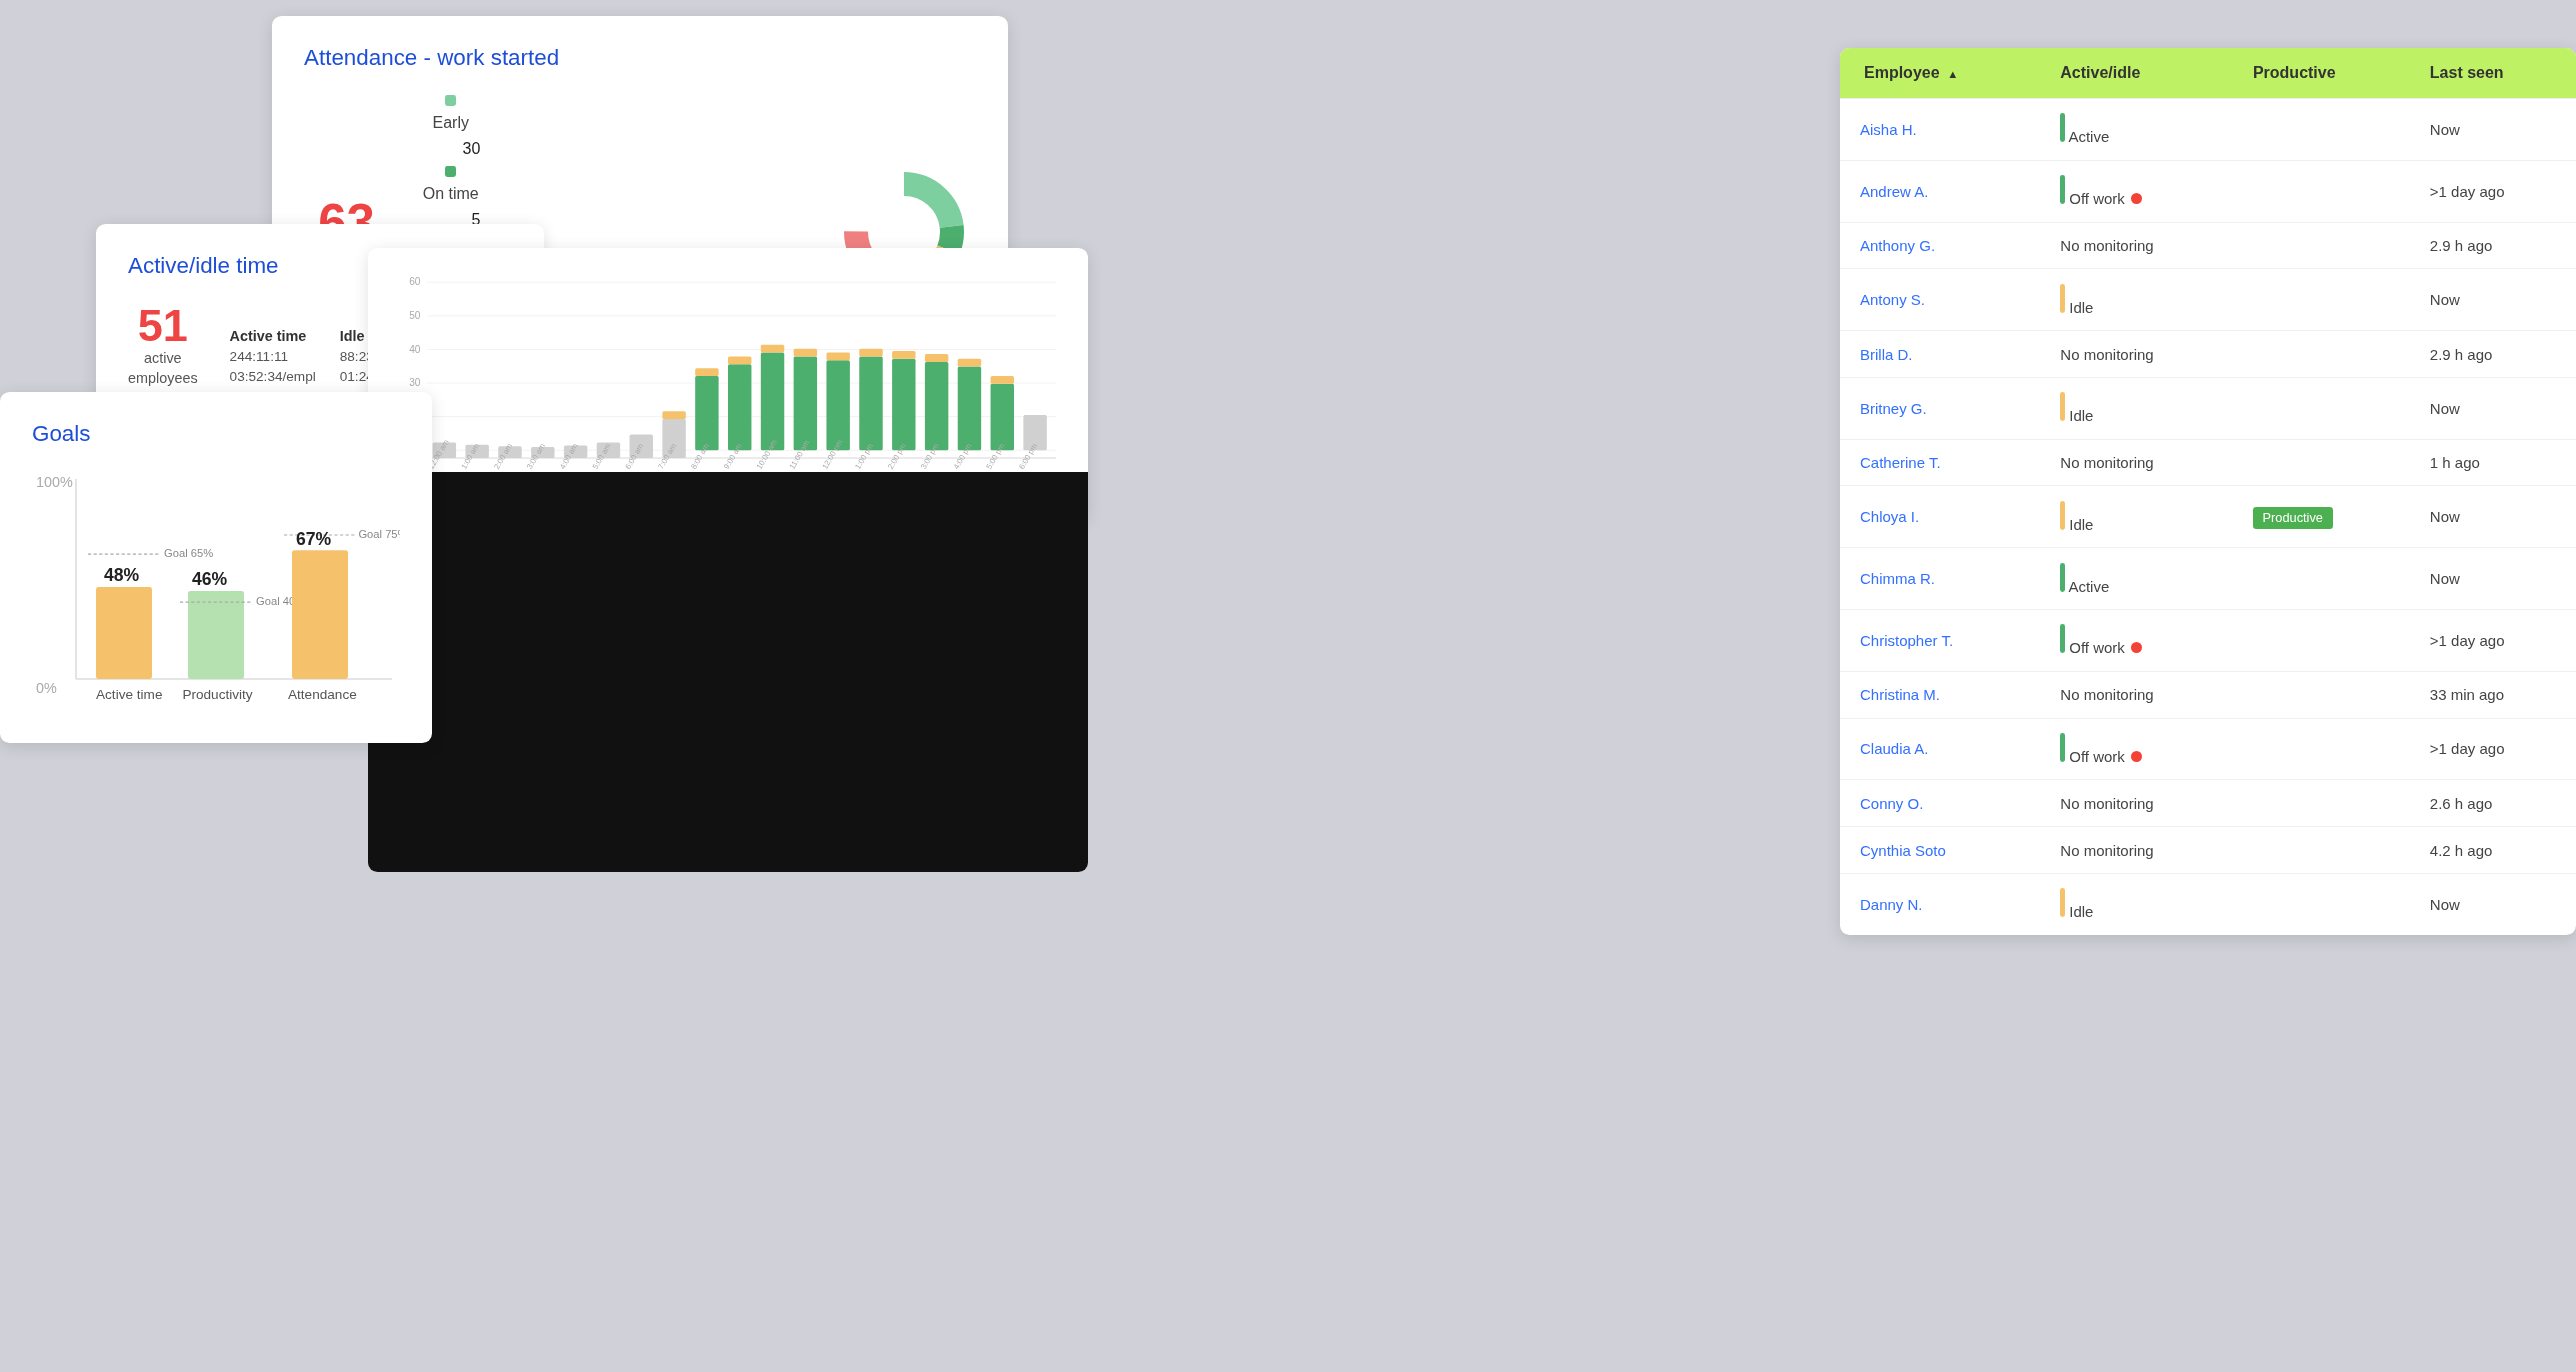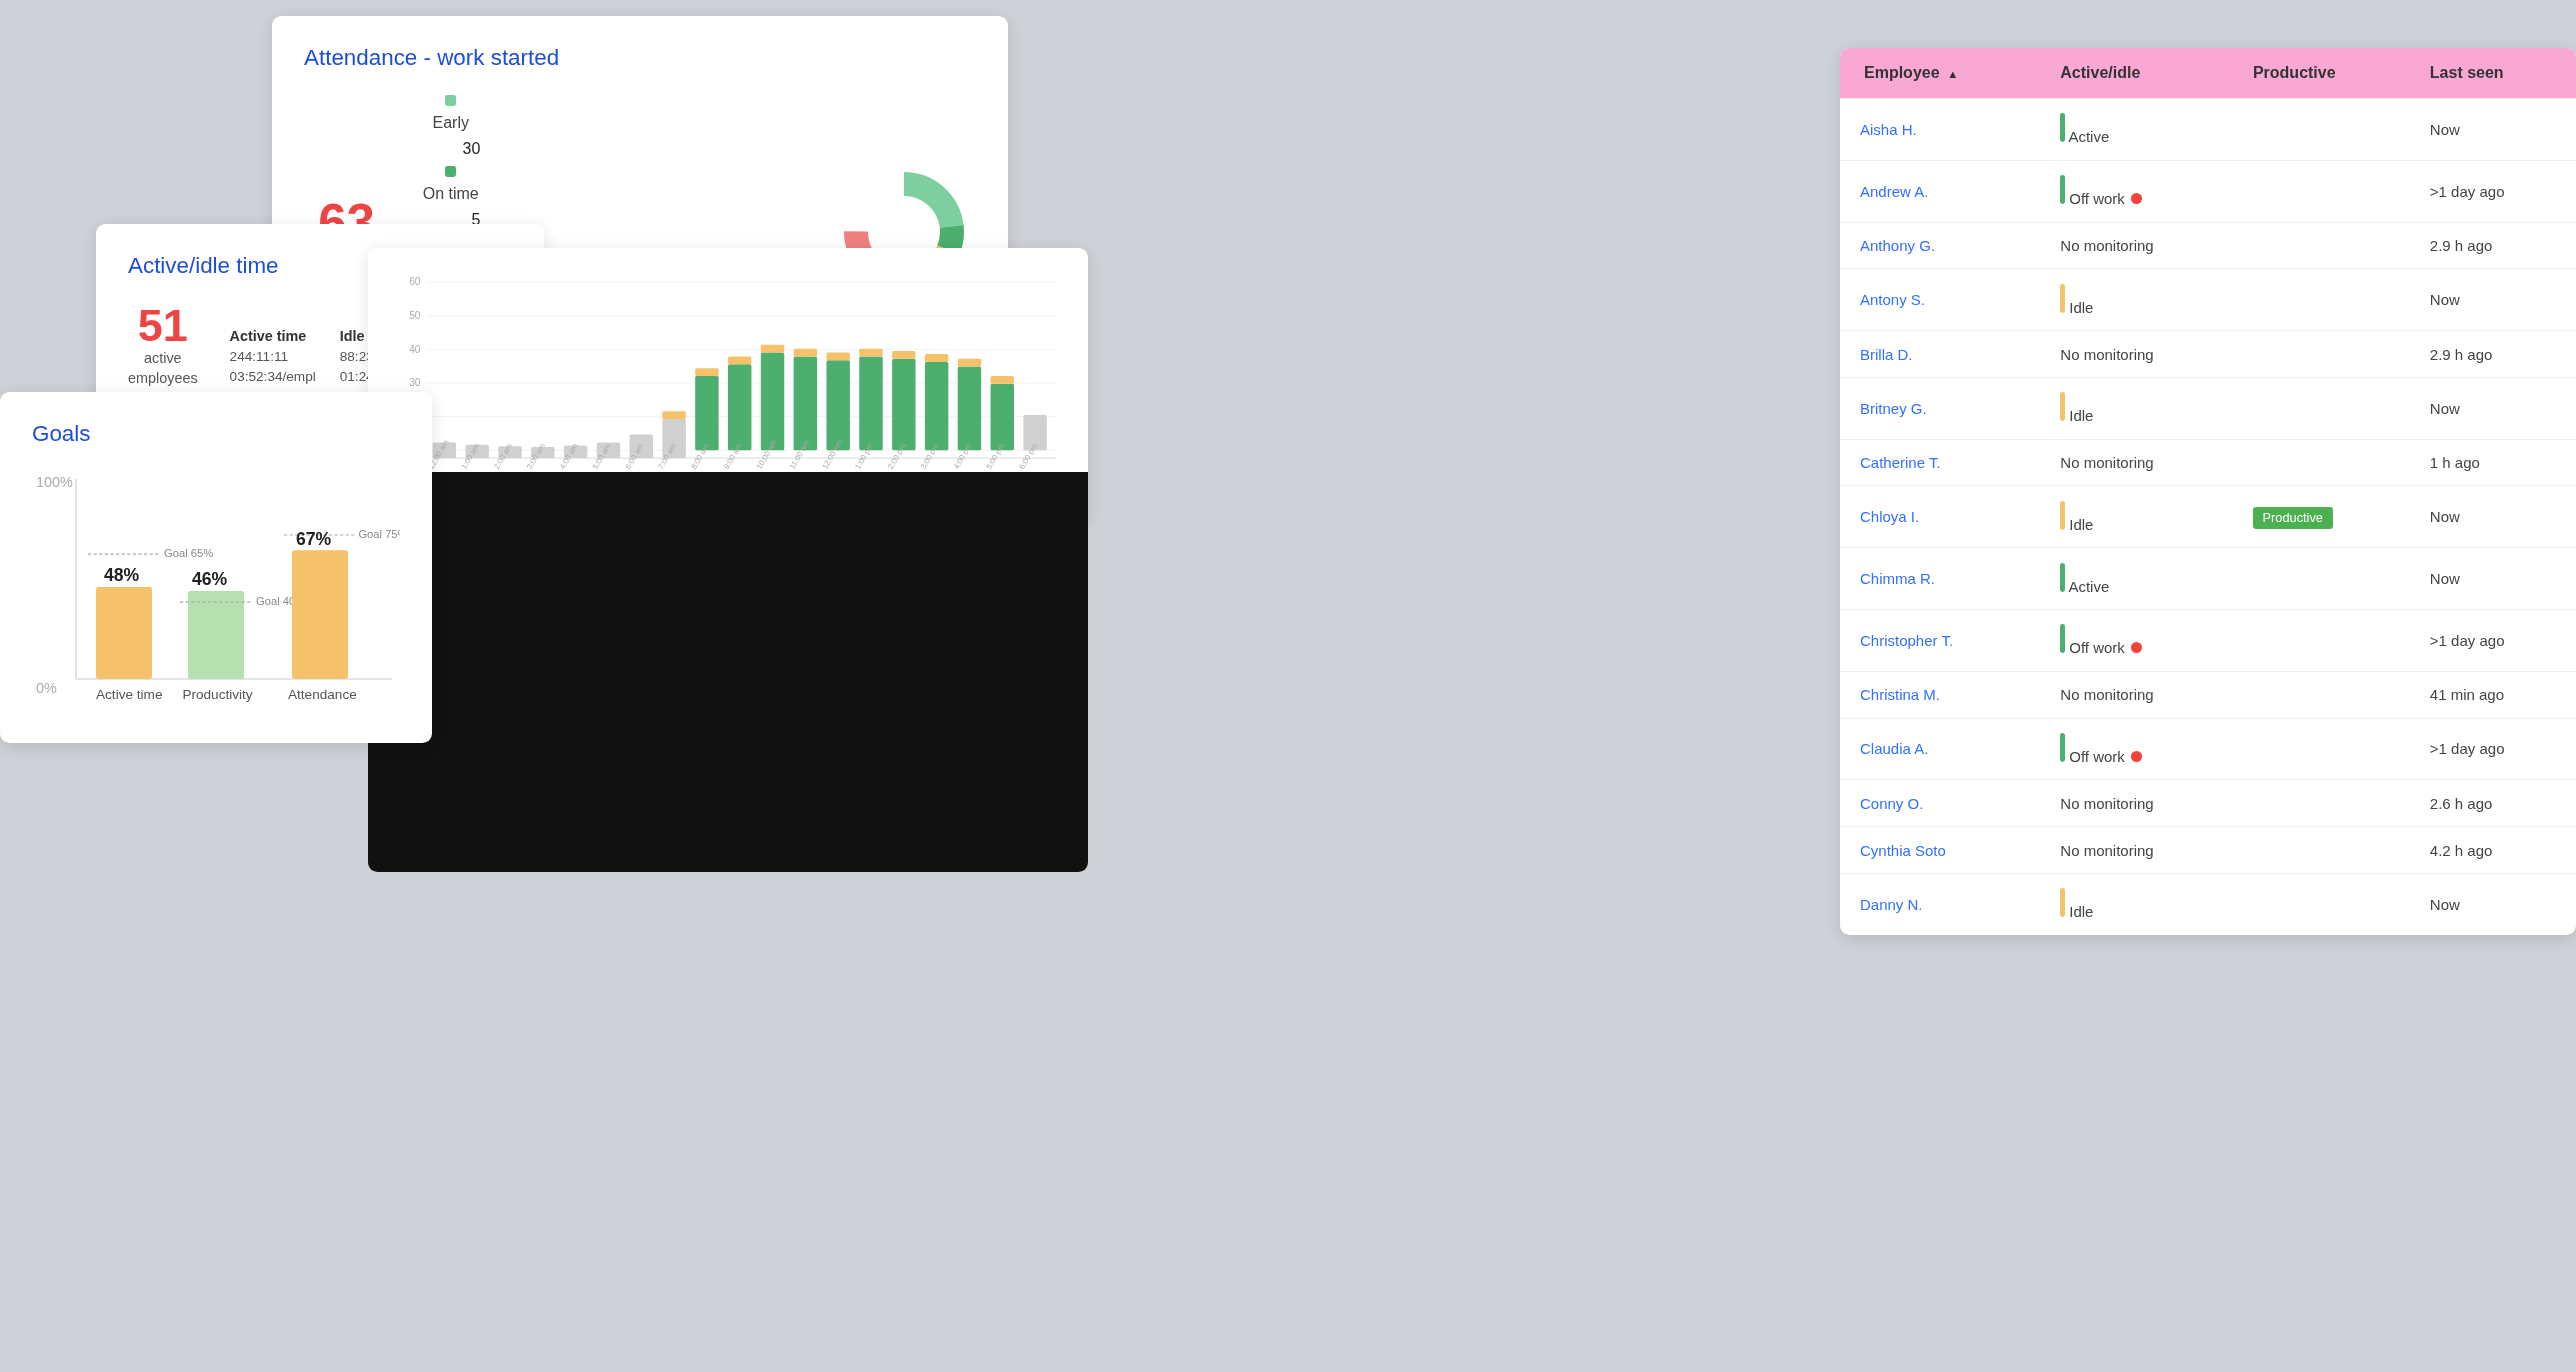--- a/index.html
+++ b/index.html
@@ -193,21 +193,21 @@
       border-collapse: collapse;
     }
 
     .employee-table th {
       padding: 16px 19px;
       text-align: left;
       font-size: 16px;
       font-weight: 600;
       color: #333;
       border-bottom: 1.6px solid #eee;
-      background: #f9a8d4;
+      background: #bef264;
     }
 
     .employee-table th:first-child {
       padding-left: 24px;
     }
 
     .employee-table td {
       padding: 14.4px 19px;
       font-size: 15px;
       color: #444;
@@ -550,21 +550,21 @@
         <tr>
           <td><a class="employee-link" href="#">Christopher T.</a></td>
           <td><span class="status-bar" style="background:#4caf6e;"></span> <span>Off work</span><span class="red-dot"></span></td>
           <td></td>
           <td>&gt;1 day ago</td>
         </tr>
         <tr>
           <td><a class="employee-link" href="#">Christina M.</a></td>
           <td><span>No monitoring</span></td>
           <td></td>
-          <td>41 min ago</td>
+          <td>33 min ago</td>
         </tr>
         <tr>
           <td><a class="employee-link" href="#">Claudia A.</a></td>
           <td><span class="status-bar" style="background:#4caf6e;"></span> <span>Off work</span><span class="red-dot"></span></td>
           <td></td>
           <td>&gt;1 day ago</td>
         </tr>
         <tr>
           <td><a class="employee-link" href="#">Conny O.</a></td>
           <td><span>No monitoring</span></td>

